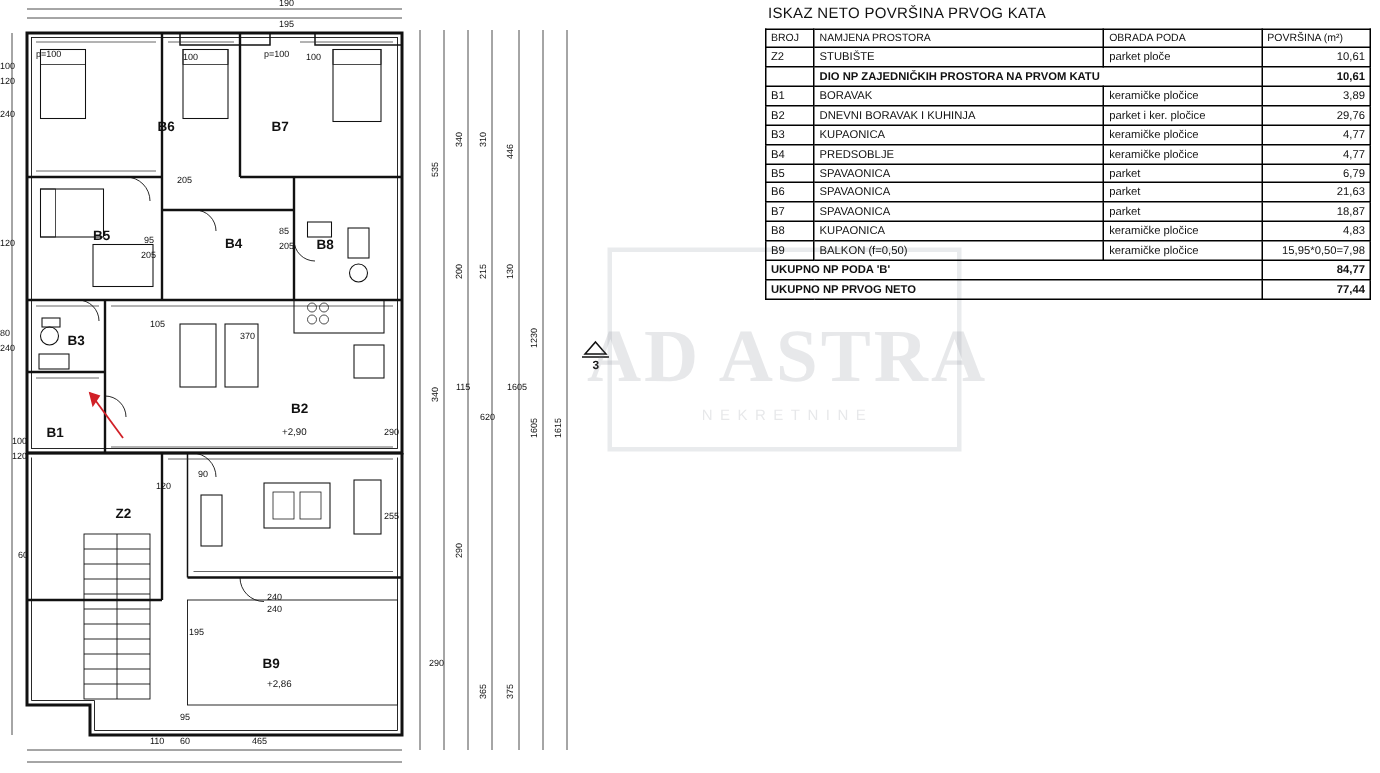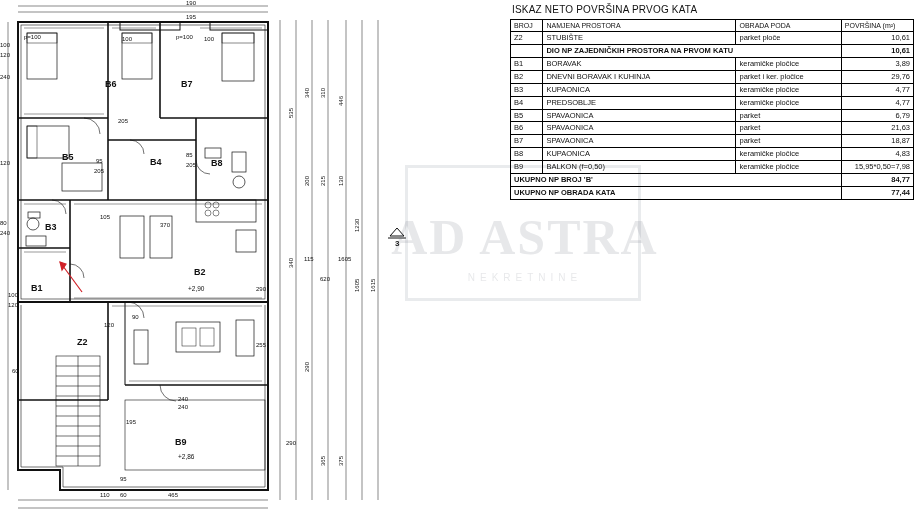--- a/index.html
+++ b/index.html
@@ -326,24 +326,24 @@
           <td class="c-floor">keramičke pločice</td>
           <td class="c-area">4,83</td>
         </tr>
         <tr>
           <td class="c-code">B9</td>
           <td class="c-name">BALKON  (f=0,50)</td>
           <td class="c-floor">keramičke pločice</td>
           <td class="c-area">15,95*0,50=7,98</td>
         </tr>
         <tr class="tot">
-          <td class="spanlabel" colspan="3">UKUPNO NP BROJ 'B'</td>
+          <td class="spanlabel" colspan="3">UKUPNO NP PODA 'B'</td>
           <td class="c-area">84,77</td>
         </tr>
         <tr class="tot">
-          <td class="spanlabel" colspan="3">UKUPNO NP OBRADA KATA</td>
+          <td class="spanlabel" colspan="3">UKUPNO NP PRVOG NETO</td>
           <td class="c-area">77,44</td>
         </tr>
       </tbody>
     </table>
   </div>
 
 </div>
 
 </body></html>

